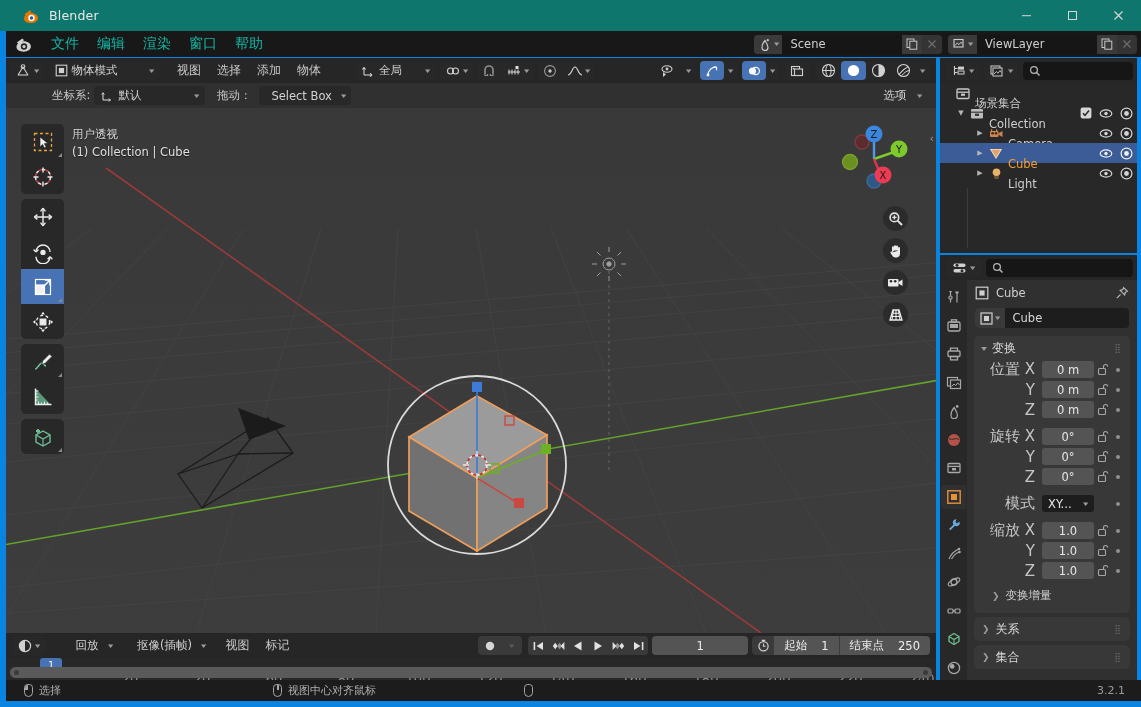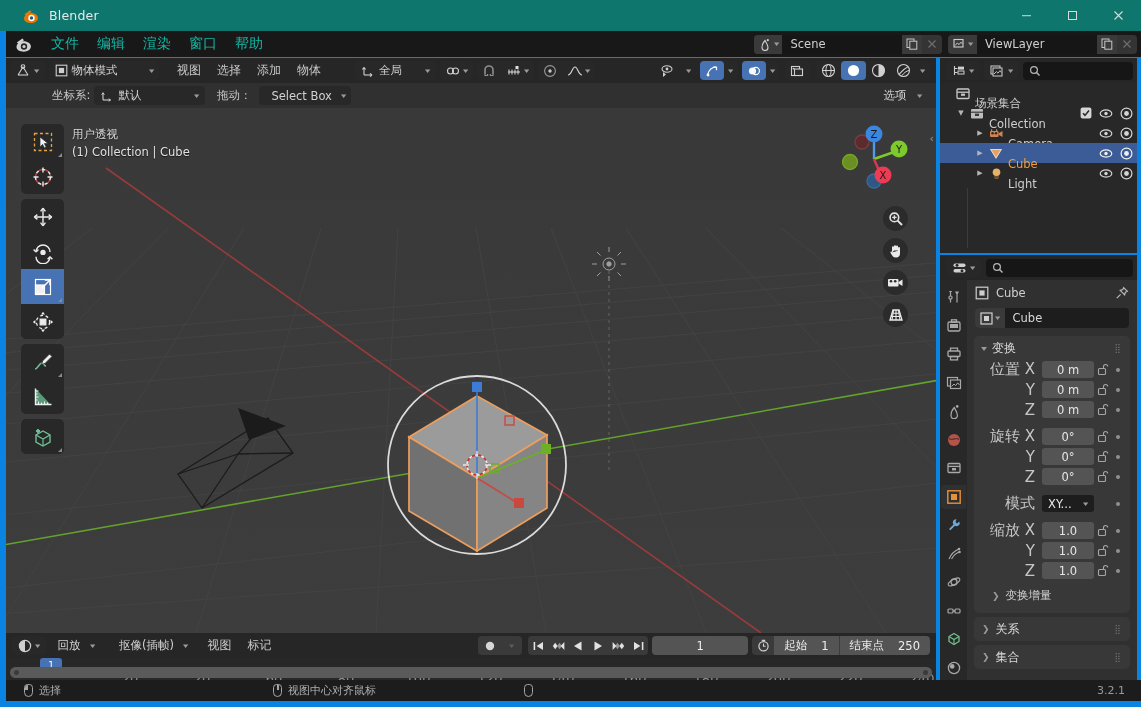--- a/index.html
+++ b/index.html
@@ -1078,21 +1078,21 @@
 
   <div class="timeline">
     <div class="tl-header">
       <div class="hbtn" style="margin-left:6px">
         <svg width="14" height="14" viewBox="0 0 14 14">
             <circle cx="7" cy="7" r="5.6" fill="none" stroke="#d0d0d0" stroke-width="1.2"></circle>
             <path d="M7 1.4 a5.6 5.6 0 0 0 0 11.2 z" fill="#d0d0d0"></path>
           </svg>
         <span class="chev">▾</span>
       </div>
-      <div class="hbtn" style="background:transparent;margin-left:6px">
+      <div class="hbtn" style="background:transparent;margin-left:24px">
         <span>回放</span>
         <span class="chev" style="margin-left:6px">▾</span>
       </div>
       <div class="hbtn" style="background:transparent;margin-left:13px">
         <span>抠像(插帧)</span>
         <span class="chev" style="margin-left:6px">▾</span>
       </div>
       <div class="hmenu" style="margin-left:6px">视图</div>
       <div class="hmenu">标记</div>
 

